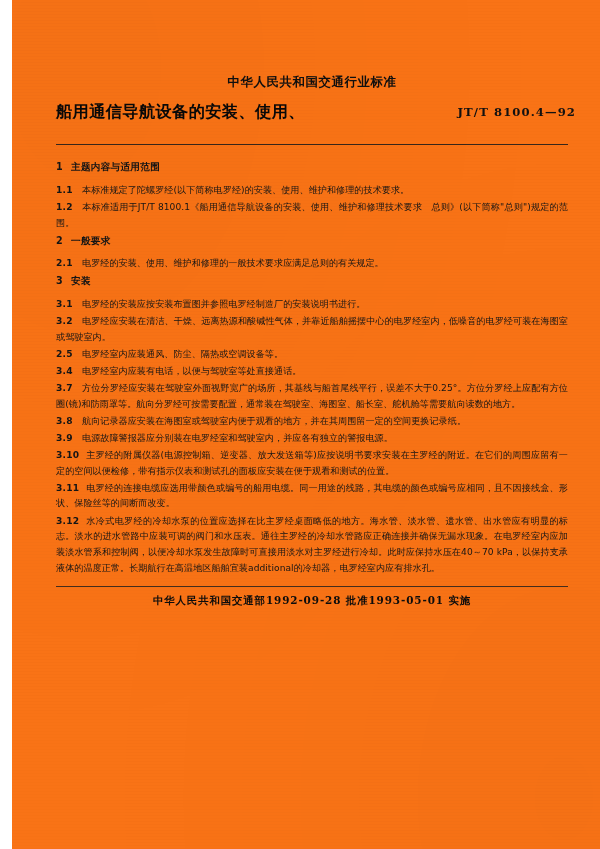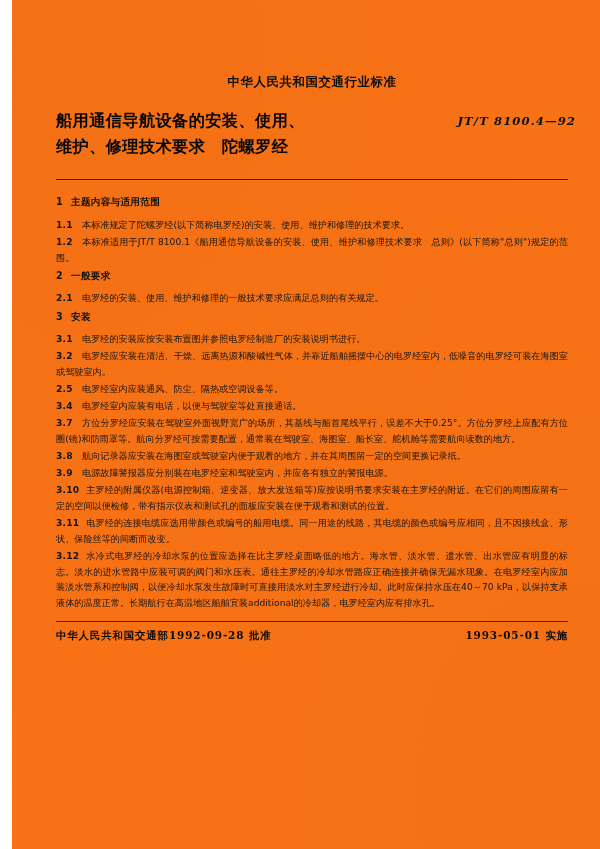--- a/index.html
+++ b/index.html
@@ -44,42 +44,41 @@
   .std-org {
     text-align: center;
     font-weight: bold;
     font-size: 12.4px;
     letter-spacing: .6px;
     margin-top: 74px;
     color: #101010;
   }
   .title-wrap {
     position: relative;
-    margin-top: 17px;
+    margin-top: 8px;
   }
   .std-title {
     width: 330px;
     font-weight: bold;
     font-size: 16.2px;
     line-height: 1.62;
     letter-spacing: .4px;
     color: #090909;
   }
   .std-title .line2 { display: block; }
   .std-number {
     position: absolute;
     right: -8px;
     top: 6px;
     font-family: "DejaVu Serif", "Liberation Serif", serif;
     font-weight: bold;
     font-size: 11.6px;
     letter-spacing: 1.1px;
     color: #111;
     white-space: nowrap;
-    font-style: italic;
   }
   .rule-top {
     margin-top: 19px;
     height: 0;
     border-top: 1.6px solid #1b1b1b;
     width: 512px;
     opacity: .88;
   }
 
   
@@ -120,21 +119,21 @@
   .rule-bottom {
     margin-top: 10px;
     height: 0;
     border-top: 1.4px solid #1f1f1f;
     width: 512px;
     opacity: .82;
   }
   .footer {
     margin-top: 7px;
     display: flex;
-    justify-content: space-between;
+    justify-content: center;
     align-items: baseline;
     font-weight: bold;
     font-size: 10.4px;
     letter-spacing: .2px;
     color: #0d0d0d;
   }
   .footer .date {
     font-family: "DejaVu Serif", "Liberation Serif", serif;
     letter-spacing: .9px;
   }
@@ -150,21 +149,20 @@
 <body>
 
 <div class="page">
   <div class="content">
 
     <div class="std-org">中华人民共和国交通行业标准</div>
 
     <div class="title-wrap">
       <div class="std-title">
         <span>船用通信导航设备的安装、使用、</span>
-        <span class="line2">维护、修理技术要求　陀螺罗经</span>
       </div>
       <div class="std-number">JT/T 8100.4—92</div>
     </div>
 
     <div class="rule-top"></div>
 
     <div class="body-block">
 
       <div class="sec-head">
         <span class="num">1</span><span>主题内容与适用范围</span>

